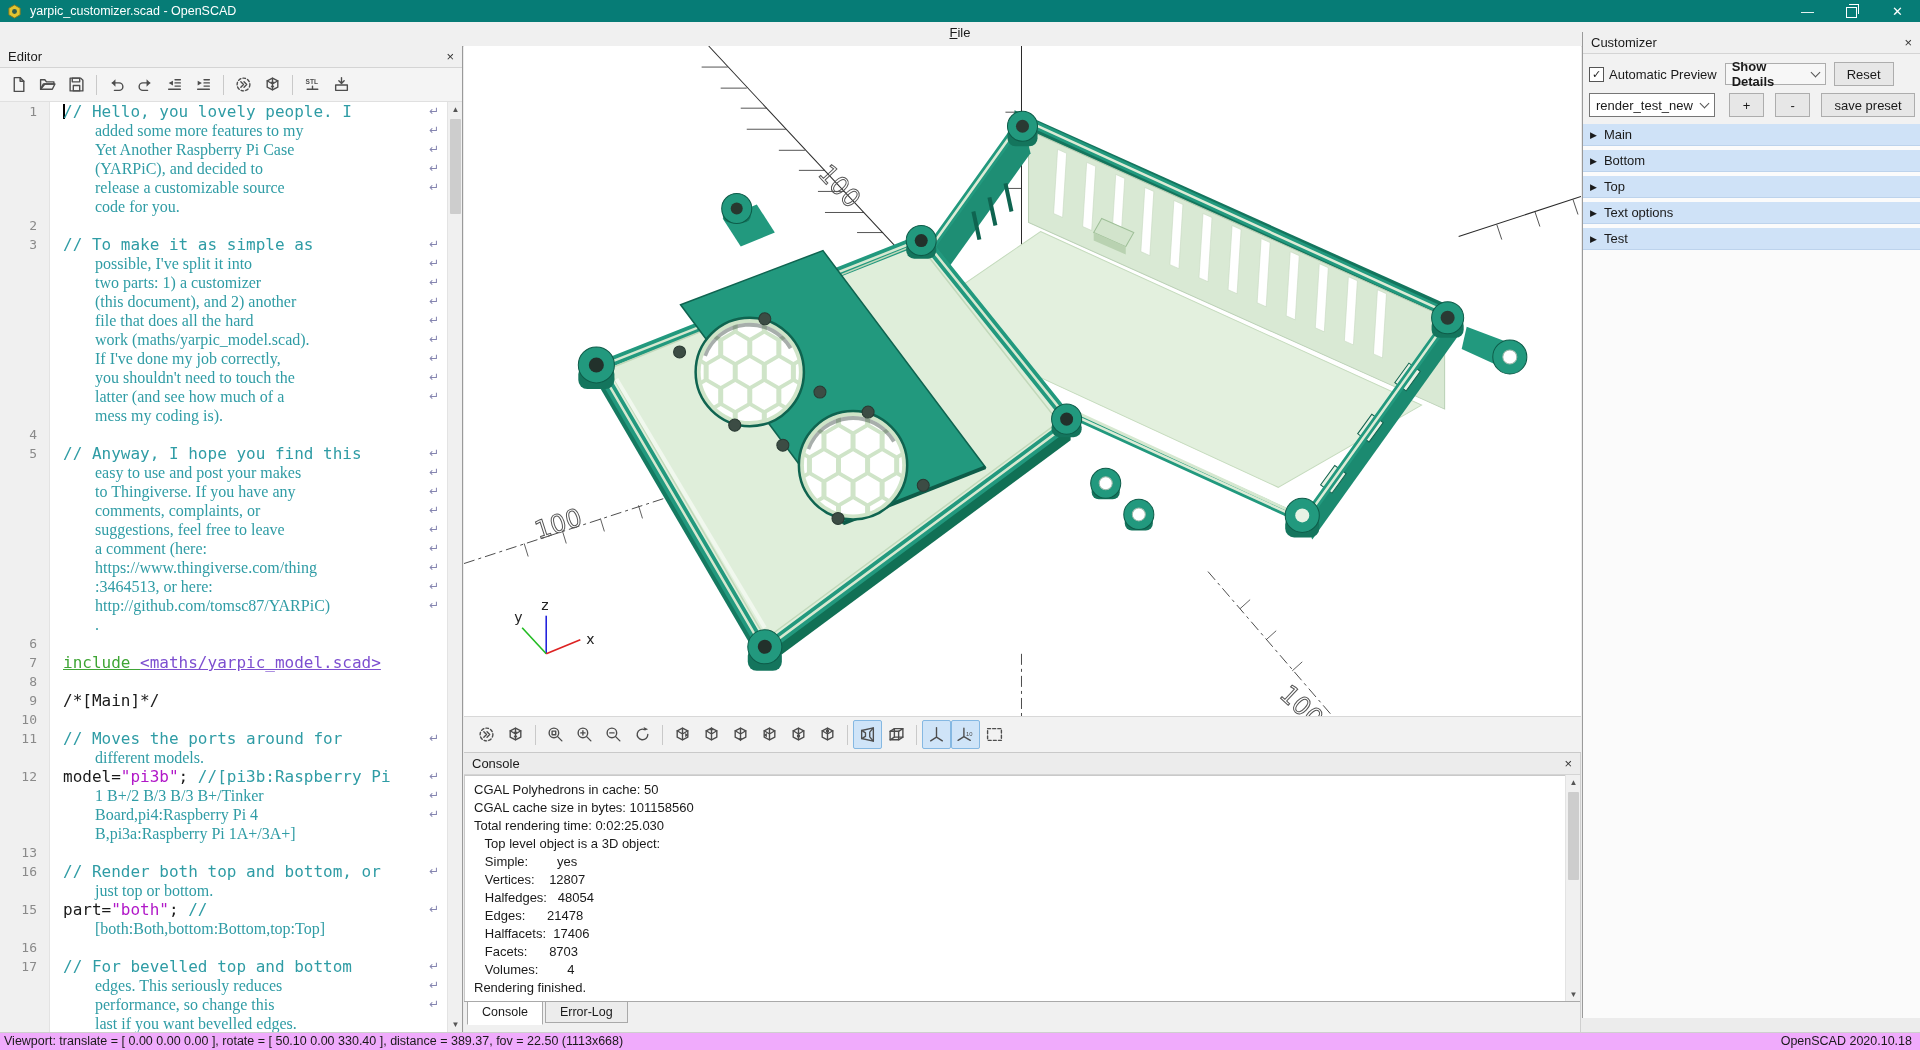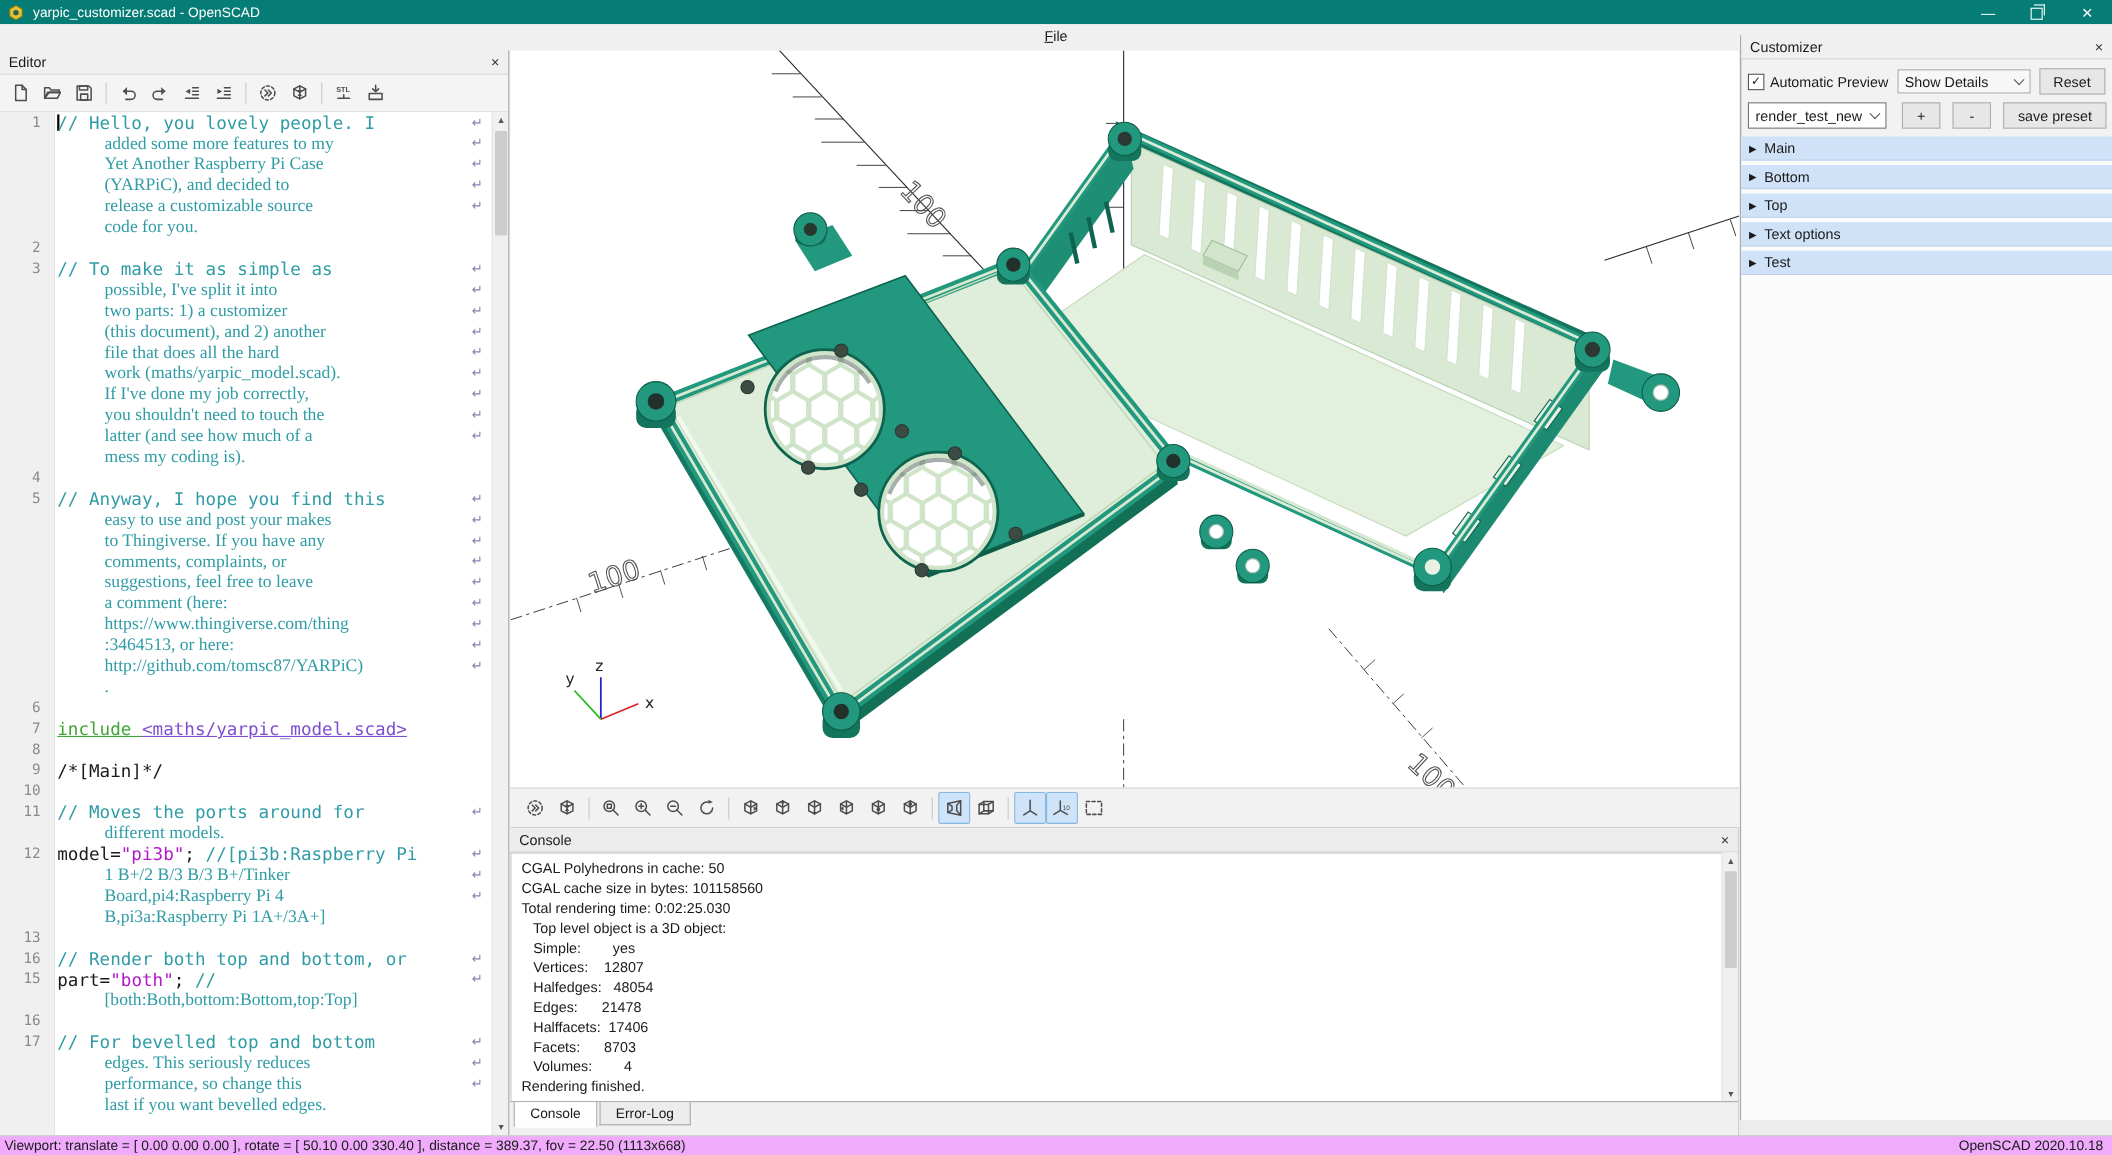--- a/index.html
+++ b/index.html
@@ -20,21 +20,21 @@
   .dock-close{position:absolute;right:8px;top:0;line-height:22px;color:#333;font-size:13px;}
   
   #editor-dock{position:absolute;left:0;top:46px;width:463px;height:986px;background:#fff;border-right:1px solid #9a9a9a;box-sizing:border-box;}
   #ed-toolbar{position:absolute;left:0;top:22px;right:0;height:34px;background:#f4f4f4;border-bottom:1px solid #e0e0e0;display:flex;align-items:center;padding-left:4px;box-sizing:border-box;}
   .tbtn{width:27px;height:27px;display:flex;align-items:center;justify-content:center;border:1px solid transparent;border-radius:2px;flex:none;}
   .tbtn.active{background:#cfe4f8;border-color:#85b8e2;}
   .tsep{width:1px;height:20px;background:#c9c9c9;margin:0 5px;flex:none;}
   #code-area{position:absolute;left:0;top:56px;right:15px;bottom:0;overflow:hidden;background:linear-gradient(90deg,#f0f0f0 49px,#e3e3e3 49px,#e3e3e3 50px,#fff 50px);font-family:"DejaVu Sans Mono",monospace;font-size:16px;}
   .crow{position:relative;display:flex;height:19px;line-height:19px;white-space:pre;}
   .lnum{width:37px;flex:none;text-align:right;padding-right:12px;font-size:13px;color:#8a8a8a;border-right:1px solid transparent;}
-  .ctext{padding-left:2px;}
+  .ctext{padding-left:13px;}
   .ctext.cont{padding-left:45px;font-family:Liberation Serif, serif;}
   .tk-k{color:#1a1a1a;} .tk-c{color:#2f9ca5;} .tk-s{color:#b118c8;}
   .tk-i{color:#3fa535;text-decoration:underline;} .tk-p{color:#7d4fd0;text-decoration:underline;}
   .cursor{display:inline-block;width:2px;height:15px;background:#000;vertical-align:-2px;margin-right:-2px;}
   .wrapmark{position:absolute;right:8px;top:0;color:#8585b0;font-size:12px;font-family:"DejaVu Sans",sans-serif;}
   
   .vscroll{position:absolute;right:0;top:0;bottom:0;width:15px;background:#f0f0f0;border-left:1px solid #e3e3e3;box-sizing:border-box;}
   .sarrow{position:absolute;left:0;width:15px;height:15px;text-align:center;font-size:8px;color:#555;line-height:15px;}
   .sthumb{position:absolute;left:2px;width:11px;background:#cdcdcd;border-radius:1px;}
   
@@ -208,20 +208,21 @@
         <div class="crow"><span class="lnum">9</span><span class="ctext"><span class="tk-k">/*[Main]*/</span></span></div>
         <div class="crow"><span class="lnum">10</span><span class="ctext"></span></div>
         <div class="crow"><span class="lnum">11</span><span class="ctext"><span class="tk-c">// Moves the ports around for</span></span><span class="wrapmark">↵</span></div>
         <div class="crow"><span class="lnum"></span><span class="ctext cont"><span class="tk-c">different models.</span></span></div>
         <div class="crow"><span class="lnum">12</span><span class="ctext"><span class="tk-k">model=</span><span class="tk-s">"pi3b"</span><span class="tk-k">; </span><span class="tk-c">//[pi3b:Raspberry Pi</span></span><span class="wrapmark">↵</span></div>
         <div class="crow"><span class="lnum"></span><span class="ctext cont"><span class="tk-c">1 B+/2 B/3 B/3 B+/Tinker</span></span><span class="wrapmark">↵</span></div>
         <div class="crow"><span class="lnum"></span><span class="ctext cont"><span class="tk-c">Board,pi4:Raspberry Pi 4</span></span><span class="wrapmark">↵</span></div>
         <div class="crow"><span class="lnum"></span><span class="ctext cont"><span class="tk-c">B,pi3a:Raspberry Pi 1A+/3A+]</span></span></div>
         <div class="crow"><span class="lnum">13</span><span class="ctext"></span></div>
         <div class="crow"><span class="lnum">16</span><span class="ctext"><span class="tk-c">// Render both top and bottom, or</span></span><span class="wrapmark">↵</span></div>
+        <div class="crow"><span class="lnum"></span><span class="ctext cont"><span class="tk-c">just top or bottom.</span></span></div>
         <div class="crow"><span class="lnum">15</span><span class="ctext"><span class="tk-k">part=</span><span class="tk-s">"both"</span><span class="tk-k">; </span><span class="tk-c">//</span></span><span class="wrapmark">↵</span></div>
         <div class="crow"><span class="lnum"></span><span class="ctext cont"><span class="tk-c">[both:Both,bottom:Bottom,top:Top]</span></span></div>
         <div class="crow"><span class="lnum">16</span><span class="ctext"></span></div>
         <div class="crow"><span class="lnum">17</span><span class="ctext"><span class="tk-c">// For bevelled top and bottom</span></span><span class="wrapmark">↵</span></div>
         <div class="crow"><span class="lnum"></span><span class="ctext cont"><span class="tk-c">edges. This seriously reduces</span></span><span class="wrapmark">↵</span></div>
         <div class="crow"><span class="lnum"></span><span class="ctext cont"><span class="tk-c">performance, so change this</span></span><span class="wrapmark">↵</span></div>
         <div class="crow"><span class="lnum"></span><span class="ctext cont"><span class="tk-c">last if you want bevelled edges.</span></span></div>
       </div>
     <div class="vscroll" style="top:56px;">
       <div class="sarrow" style="top:0;">▲</div>
@@ -577,21 +578,21 @@
   </div>
 
   <div id="customizer">
     <div class="dock-title">
       <span>Customizer</span>
       <span class="dock-close">×</span>
     </div>
     <div id="cz-row1">
       <span class="checkbox">✓</span>
       <span style="margin-right:8px;">Automatic Preview</span>
-      <div class="dropdown" style="width:121px;">
+      <div class="dropdown" style="width:101px;font-weight:bold;">
         <span style="flex:1;">Show Details</span>
           <span class="chev"></span>
       </div>
       <div class="btn" style="width:60px;margin-left:8px;">Reset</div>
     </div>
     <div id="cz-row2">
       <div class="combo" style="width:128px;">
         <span style="flex:1;">render_test_new</span>
           <span class="chev"></span>
       </div>

